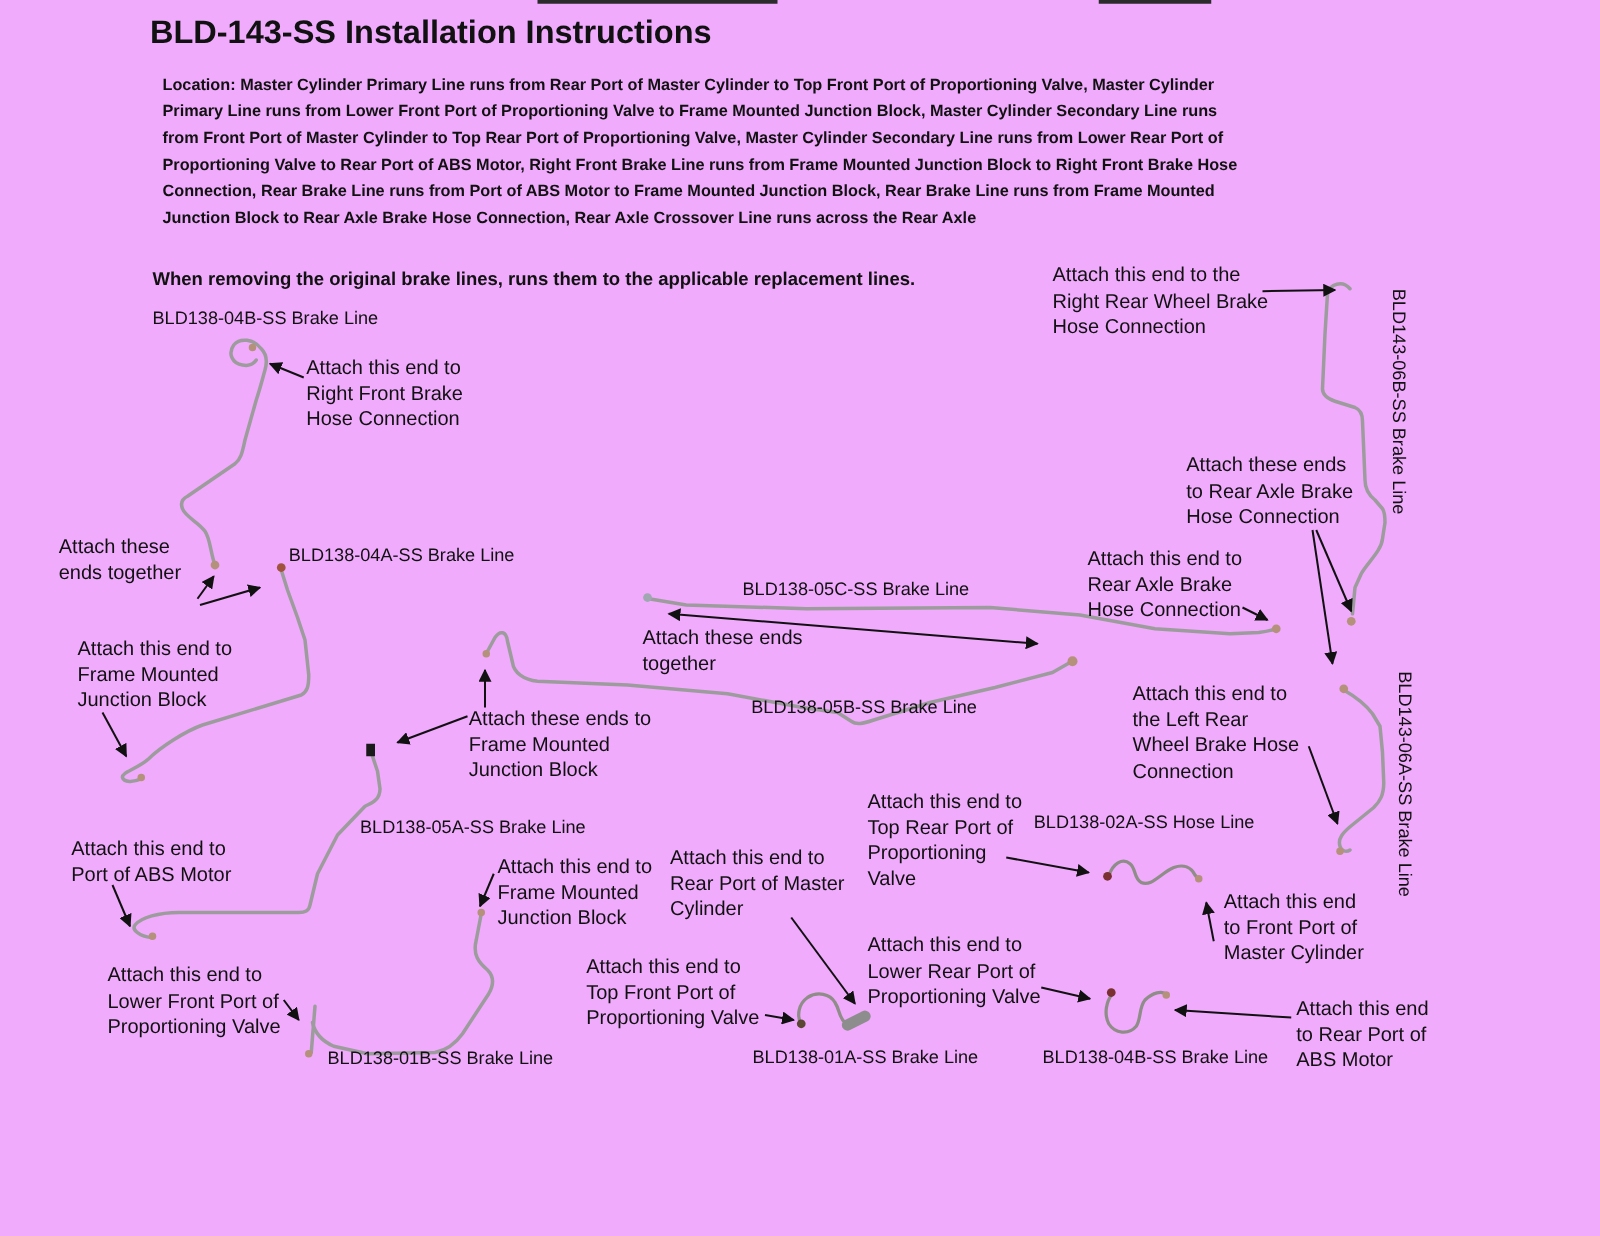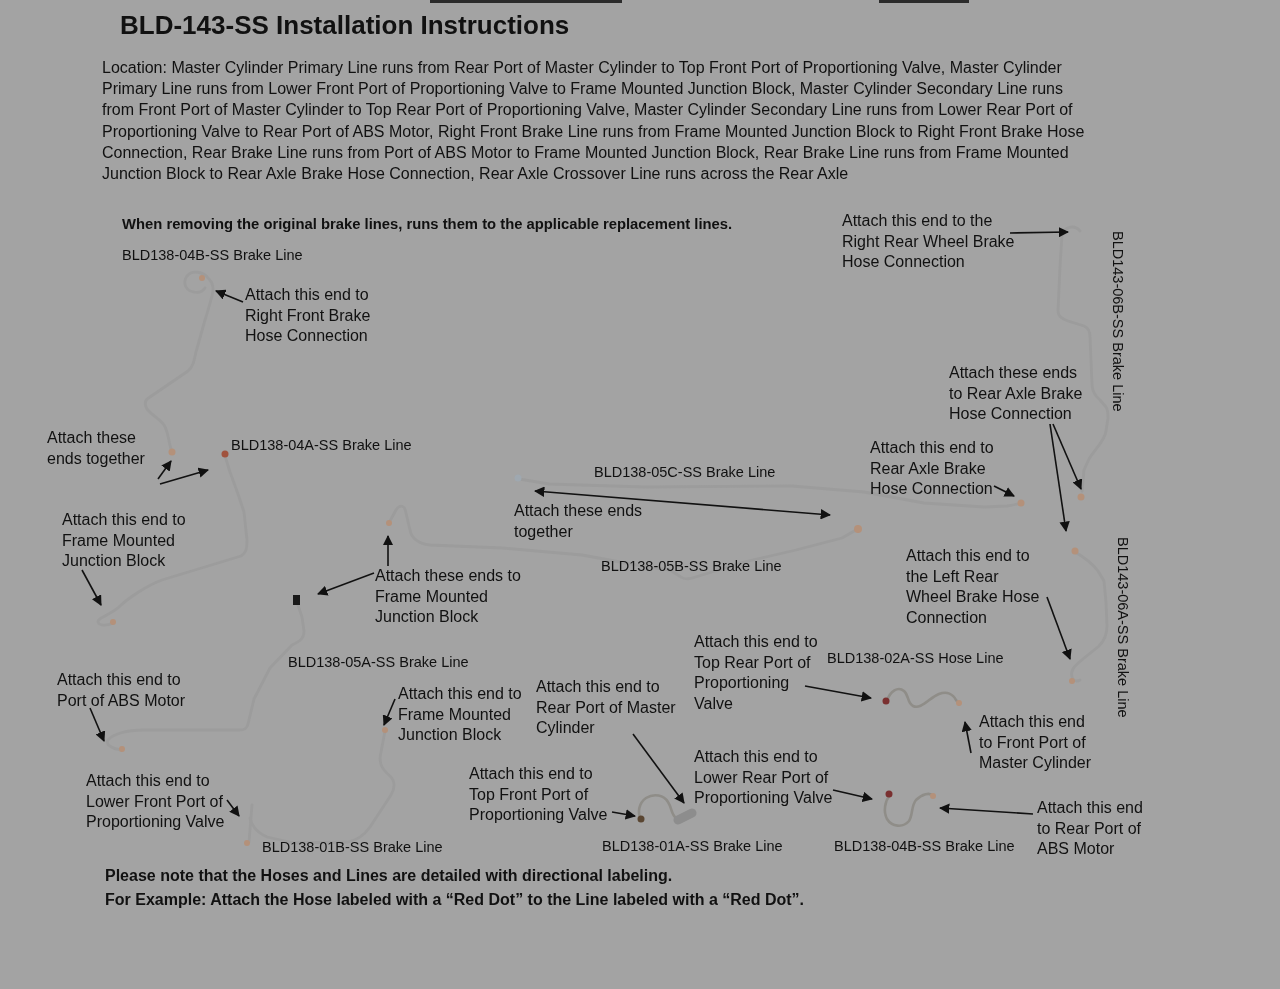--- a/index.html
+++ b/index.html
@@ -1,19 +1,19 @@
 <!DOCTYPE html>
 <html><head>
 <meta charset="utf-8">
 <style>
   html,body{margin:0;padding:0;background:#ffffff;}
-  .page{position:relative;width:1280px;height:989px;background:#a3a3a3;
+  .page{position:relative;width:1280px;height:989px;background:#f0abfc;
         font-family:"Liberation Sans",sans-serif;color:#111;overflow:hidden;}
   .title{position:absolute;left:120px;top:10px;margin:0;font-size:26px;font-weight:700;white-space:nowrap;}
-  .para{position:absolute;left:102px;top:57px;width:1042px;font-size:16px;font-weight:400;
+  .para{position:absolute;left:130px;top:57px;width:1042px;font-size:13px;font-weight:700;
         line-height:21.2px;white-space:pre-line;}
   .match{position:absolute;left:122px;top:216px;font-size:14.8px;font-weight:700;white-space:nowrap;}
   .ann{position:absolute;font-size:16px;line-height:20.6px;white-space:pre-line;}
   .plabel{position:absolute;font-size:14.5px;white-space:nowrap;}
   .vert{transform-origin:0 0;transform:rotate(90deg);}
   .footer{position:absolute;left:105px;top:864px;font-size:16px;font-weight:700;line-height:24px;}
   svg.canvas{position:absolute;left:0;top:0;}
   .bl{fill:none;stroke:#9c9c9c;stroke-width:2.8;stroke-linecap:round;stroke-linejoin:round;}
   .bl2{fill:none;stroke:#8f8d88;stroke-width:2.6;stroke-linecap:round;stroke-linejoin:round;}
   .arrow{fill:none;stroke:#111111;stroke-width:1.6;}
@@ -167,18 +167,14 @@
   <div class="ann" style="left:469px;top:764px">Attach this end to
 Top Front Port of
 Proportioning Valve</div>
   <div class="ann" style="left:694px;top:747px">Attach this end to
 Lower Rear Port of
 Proportioning Valve</div>
   <div class="ann" style="left:1037px;top:798px">Attach this end
 to Rear Port of
 ABS Motor</div>
 
-  <div class="footer">
-    <div>Please note that the Hoses and Lines are detailed with directional labeling.</div>
-    <div>For Example: Attach the Hose labeled with a “Red Dot” to the Line labeled with a “Red Dot”.</div>
-  </div>
 
 </div>
 
 </body></html>

